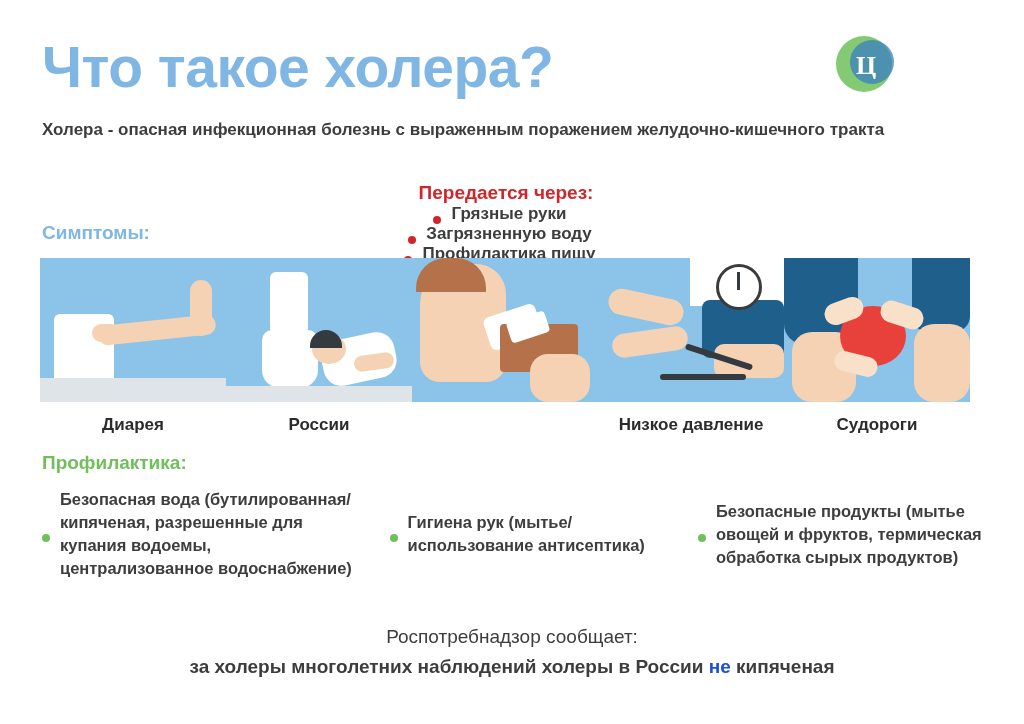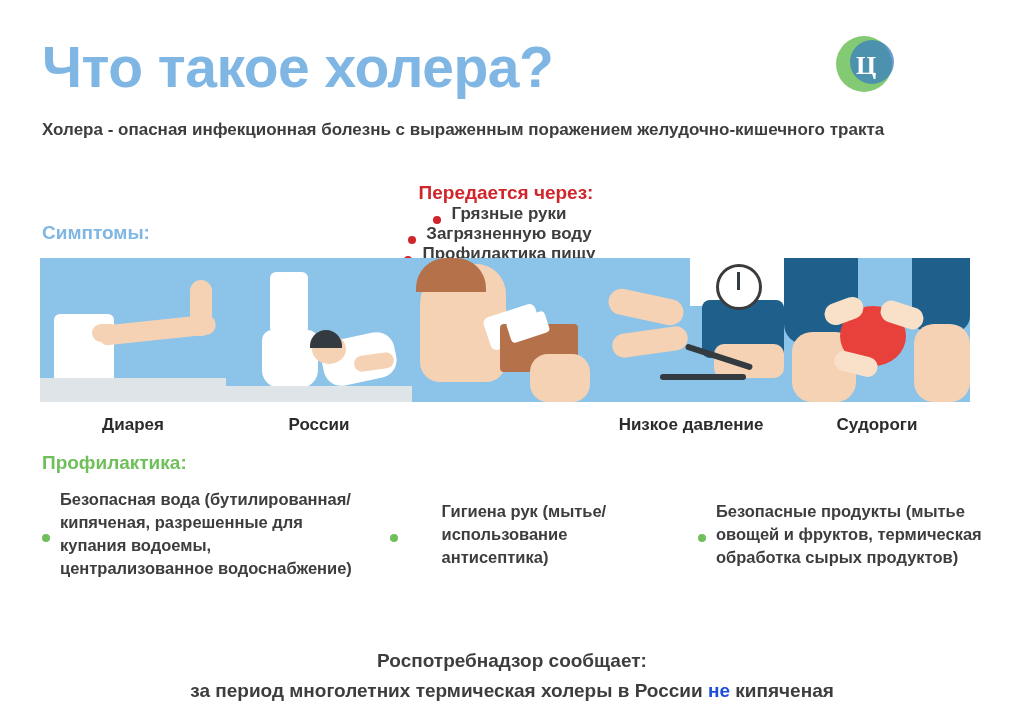--- a/index.html
+++ b/index.html
@@ -183,21 +183,21 @@
     top: 488px;
     width: 950px;
     display: flex;
     gap: 24px;
   }
   .prev-item {
     display: flex;
     align-items: center;
   }
   .prev-item.c1 { width: 330px; }
-  .prev-item.c2 { width: 290px; gap: 34px; }
+  .prev-item.c2 { width: 290px; }
   .prev-item.c3 { width: 300px; }
   .bullet-green {
     width: 8px;
     height: 8px;
     border-radius: 50%;
     background: #6fbf5b;
     margin: 8px 10px 0 0;
     flex: none;
   }
   .prev-text {
@@ -210,24 +210,23 @@
   
   .footer {
     position: absolute;
     left: 0;
     top: 622px;
     width: 1024px;
     text-align: center;
   }
   .footer-line1 {
     font-size: 19px;
-    font-weight: bold;
+    font-weight: normal;
     color: #3d3d3d;
     line-height: 30px;
-    margin-top: 24px;
   }
   .footer-line2 {
     font-size: 19px;
     font-weight: bold;
     color: #3d3d3d;
     line-height: 30px;
   }
   .footer-neg { color: #1d4ed8; }
 </style>
 </head>
@@ -347,16 +346,16 @@
       <span class="prev-text">Гигиена рук (мытье/ использование антисептика)</span>
     </div>
     <div class="prev-item c3">
       <span class="bullet-green"></span>
       <span class="prev-text">Безопасные продукты (мытье овощей и фруктов, термическая обработка сырых продуктов)</span>
     </div>
   </div>
 
   <div class="footer">
     <div class="footer-line1">Роспотребнадзор сообщает:</div>
-    <div class="footer-line2"><span>за период многолетних термическая холеры в России </span><span class="footer-neg">не</span><span> кипяченая</span></div>
+    <div class="footer-line2"><span>за холеры многолетних наблюдений холеры в России </span><span class="footer-neg">не</span><span> кипяченая</span></div>
   </div>
 
 </div>
 
 </body></html>

